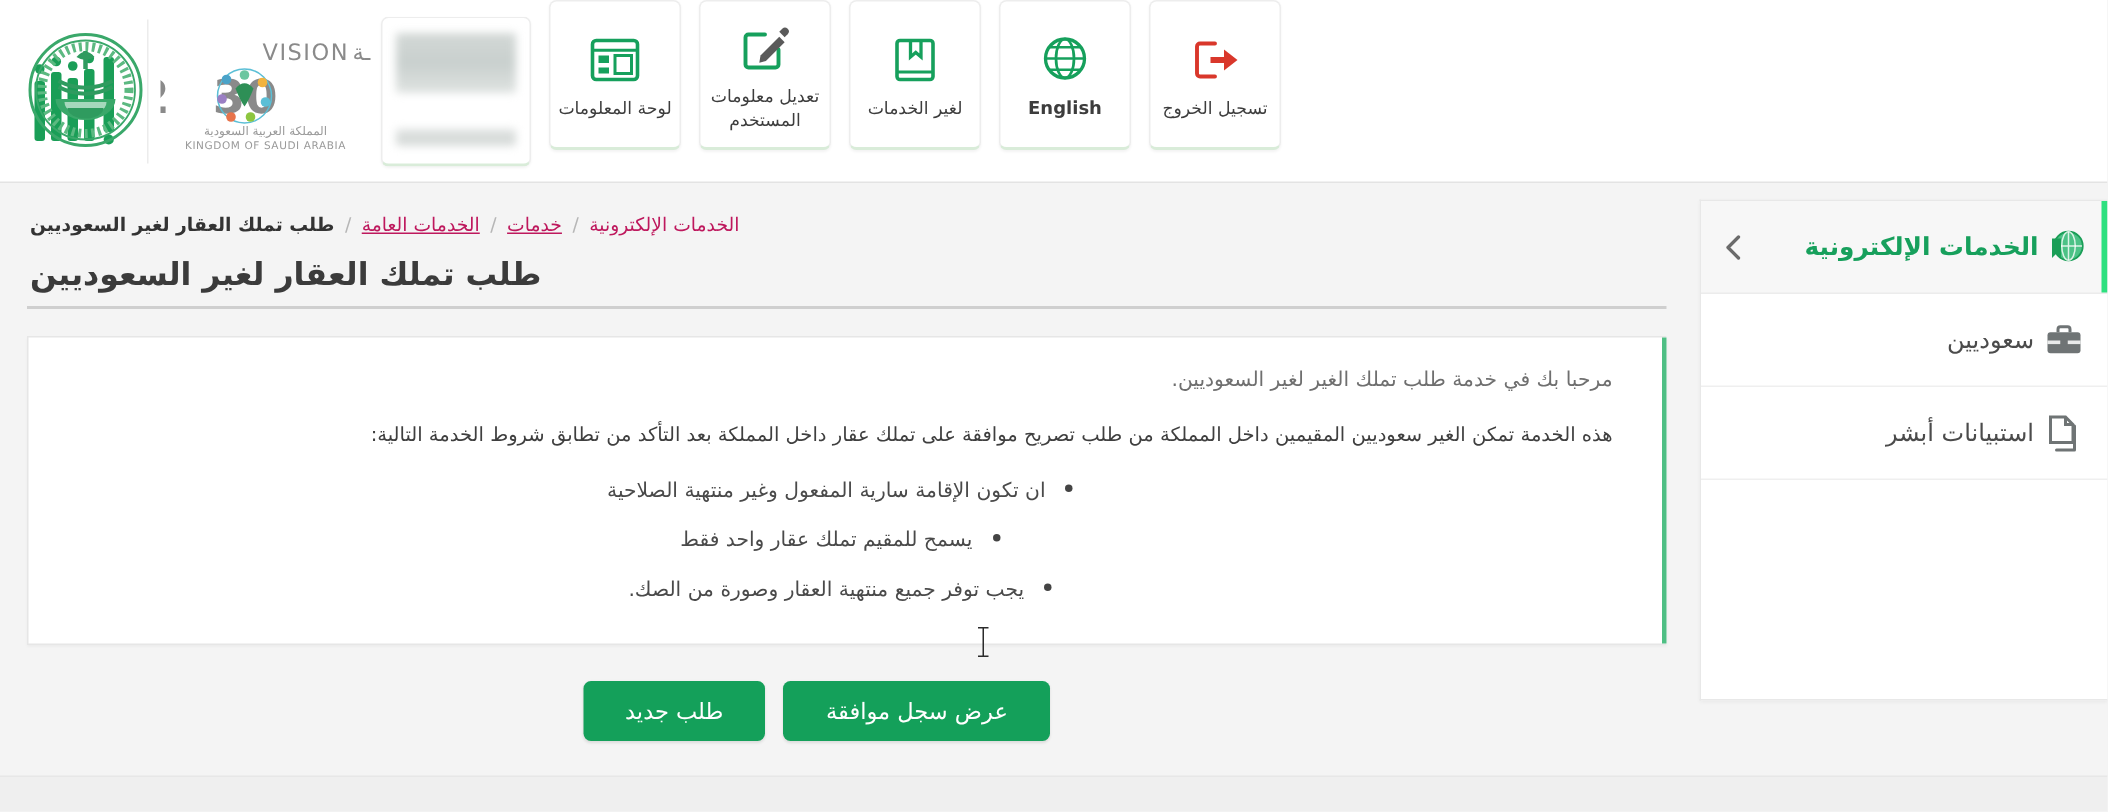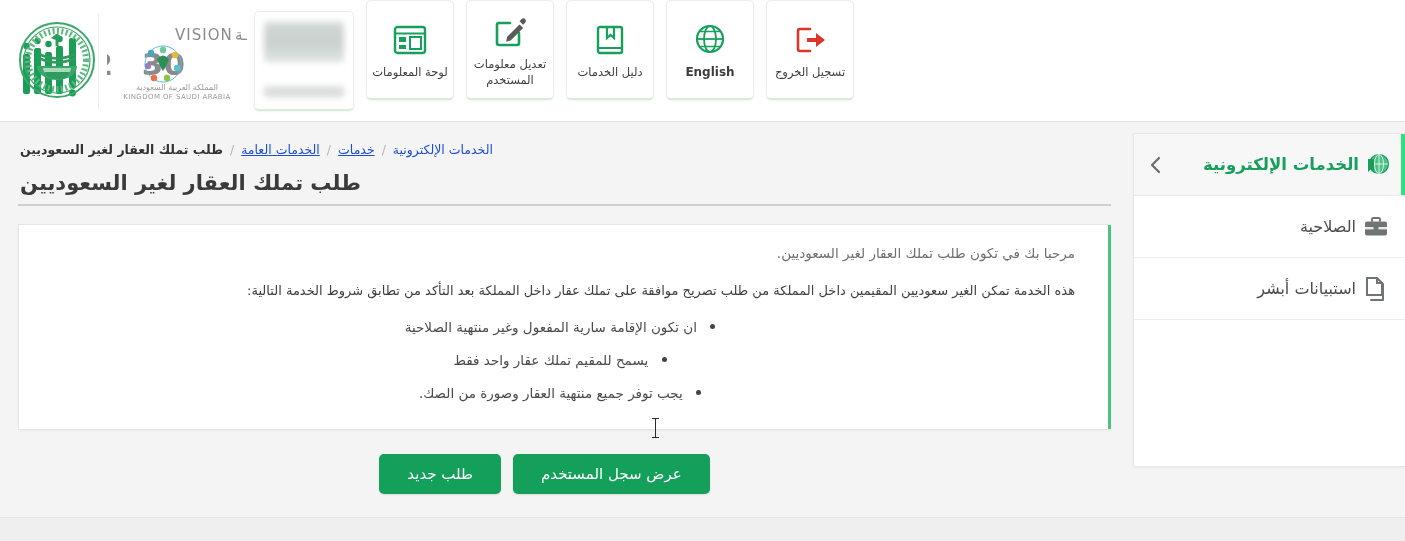--- a/index.html
+++ b/index.html
@@ -207,21 +207,21 @@
     flex-direction: row;
     justify-content: flex-start;
     align-items: center;
     font-size: 12.5px;
     color: #585858;
     padding-left: 2px;
     padding-right: 0;
     direction: rtl;
     justify-content: flex-end;
   }
-  .crumb { color: #1d4ed8; white-space: nowrap; }
+  .crumb { color: #be185d; white-space: nowrap; }
   .crumb.link { text-decoration: underline; cursor: pointer; }
   .crumb.current { font-weight: bold; color: #333; }
   .crumb-sep { margin: 0 7px; color: #b6b6b6; }
 
   .page-title {
     text-align: left;
     font-size: 21px;
     color: #3b3b3b;
     font-weight: bold;
     padding: 14px 0 9px 0;
@@ -416,21 +416,21 @@
       </div>
 
       <div class="nav-tile">
         <span class="tile-icon">
           <svg width="32" height="32" viewBox="0 0 32 32">
             <rect x="4" y="3" width="24" height="26" rx="2" fill="none" stroke="#16a05c" stroke-width="2.4"></rect>
             <path d="M4 24 h24" stroke="#16a05c" stroke-width="2"></path>
             <path d="M13 3 v11 l3.5 -3 3.5 3 V3" fill="none" stroke="#16a05c" stroke-width="2.2"></path>
           </svg>
         </span>
-        <span class="tile-label">دليل الخدمات</span>
+        <span class="tile-label">لغير الخدمات</span>
       </div>
 
       <div class="nav-tile lang">
         <span class="tile-icon">
           <svg width="32" height="32" viewBox="0 0 32 32">
             <circle cx="16" cy="16" r="13" fill="none" stroke="#16a05c" stroke-width="2.2"></circle>
             <ellipse cx="16" cy="16" rx="6" ry="13" fill="none" stroke="#16a05c" stroke-width="1.8"></ellipse>
             <line x1="3" y1="16" x2="29" y2="16" stroke="#16a05c" stroke-width="1.8"></line>
             <path d="M5.5 8.5 h21 M5.5 23.5 h21" stroke="#16a05c" stroke-width="1.6"></path>
           </svg>
@@ -489,21 +489,21 @@
 
     <div class="sb-item">
       <span class="sb-ic">
         <svg width="26" height="24" viewBox="0 0 26 24">
           <rect x="2" y="6.5" width="22" height="14" rx="2" fill="#6f7475"></rect>
           <path d="M9 6.5 V4.5 a1.6 1.6 0 0 1 1.6 -1.6 h4.8 A1.6 1.6 0 0 1 17 4.5 v2" fill="none" stroke="#6f7475" stroke-width="2"></path>
           <rect x="2" y="12" width="22" height="2.4" fill="#ffffff" opacity=".85"></rect>
           <rect x="10.5" y="11" width="5" height="4.5" rx="1" fill="#6f7475"></rect>
         </svg>
       </span>
-      <span class="sb-lbl">الصلاحية</span>
+      <span class="sb-lbl">سعوديين</span>
     </div>
 
     <div class="sb-item">
       <span class="sb-ic">
         <svg width="26" height="26" viewBox="0 0 26 26">
           <path d="M4 2 h10 l5 5 v12 h-15z" fill="none" stroke="#6f7475" stroke-width="2"></path>
           <path d="M14 2 v5 h5" fill="none" stroke="#6f7475" stroke-width="2"></path>
           <path d="M8 24 h12 v-16" fill="none" stroke="#6f7475" stroke-width="2" stroke-linecap="round" stroke-linejoin="round"></path>
         </svg>
       </span>
@@ -526,21 +526,21 @@
     </div>
 
     <div class="title-wrap">
       <div class="page-title">طلب تملك العقار لغير السعوديين</div>
       <div class="title-rule"></div>
     </div>
 
     <div class="content-card">
       <span class="card-accent"></span>
 
-      <div class="intro-line">مرحبا بك في تكون طلب تملك العقار لغير السعوديين.</div>
+      <div class="intro-line">مرحبا بك في خدمة طلب تملك الغير لغير السعوديين.</div>
 
       <div class="desc-line">هذه الخدمة تمكن الغير سعوديين المقيمين داخل المملكة من طلب تصريح موافقة على تملك عقار داخل المملكة بعد التأكد من تطابق شروط الخدمة التالية:</div>
 
       <ul class="cond-list">
         <li class="cond-item">
           <span class="cond-bullet"></span>
           <span>ان تكون الإقامة سارية المفعول وغير منتهية الصلاحية</span>
         </li>
         <li class="cond-item">
           <span class="cond-bullet"></span>
@@ -548,20 +548,20 @@
         </li>
         <li class="cond-item">
           <span class="cond-bullet"></span>
           <span>يجب توفر جميع منتهية العقار وصورة من الصك.</span>
         </li>
       </ul>
     </div>
 
     <div class="btn-row">
       <button class="btn">طلب جديد</button>
-      <button class="btn wide">عرض سجل المستخدم</button>
+      <button class="btn wide">عرض سجل موافقة</button>
     </div>
   </div>
 
   <div class="text-cursor"></div>
 
   <div class="footer-strip"></div>
 </div>
 
 </body></html>

